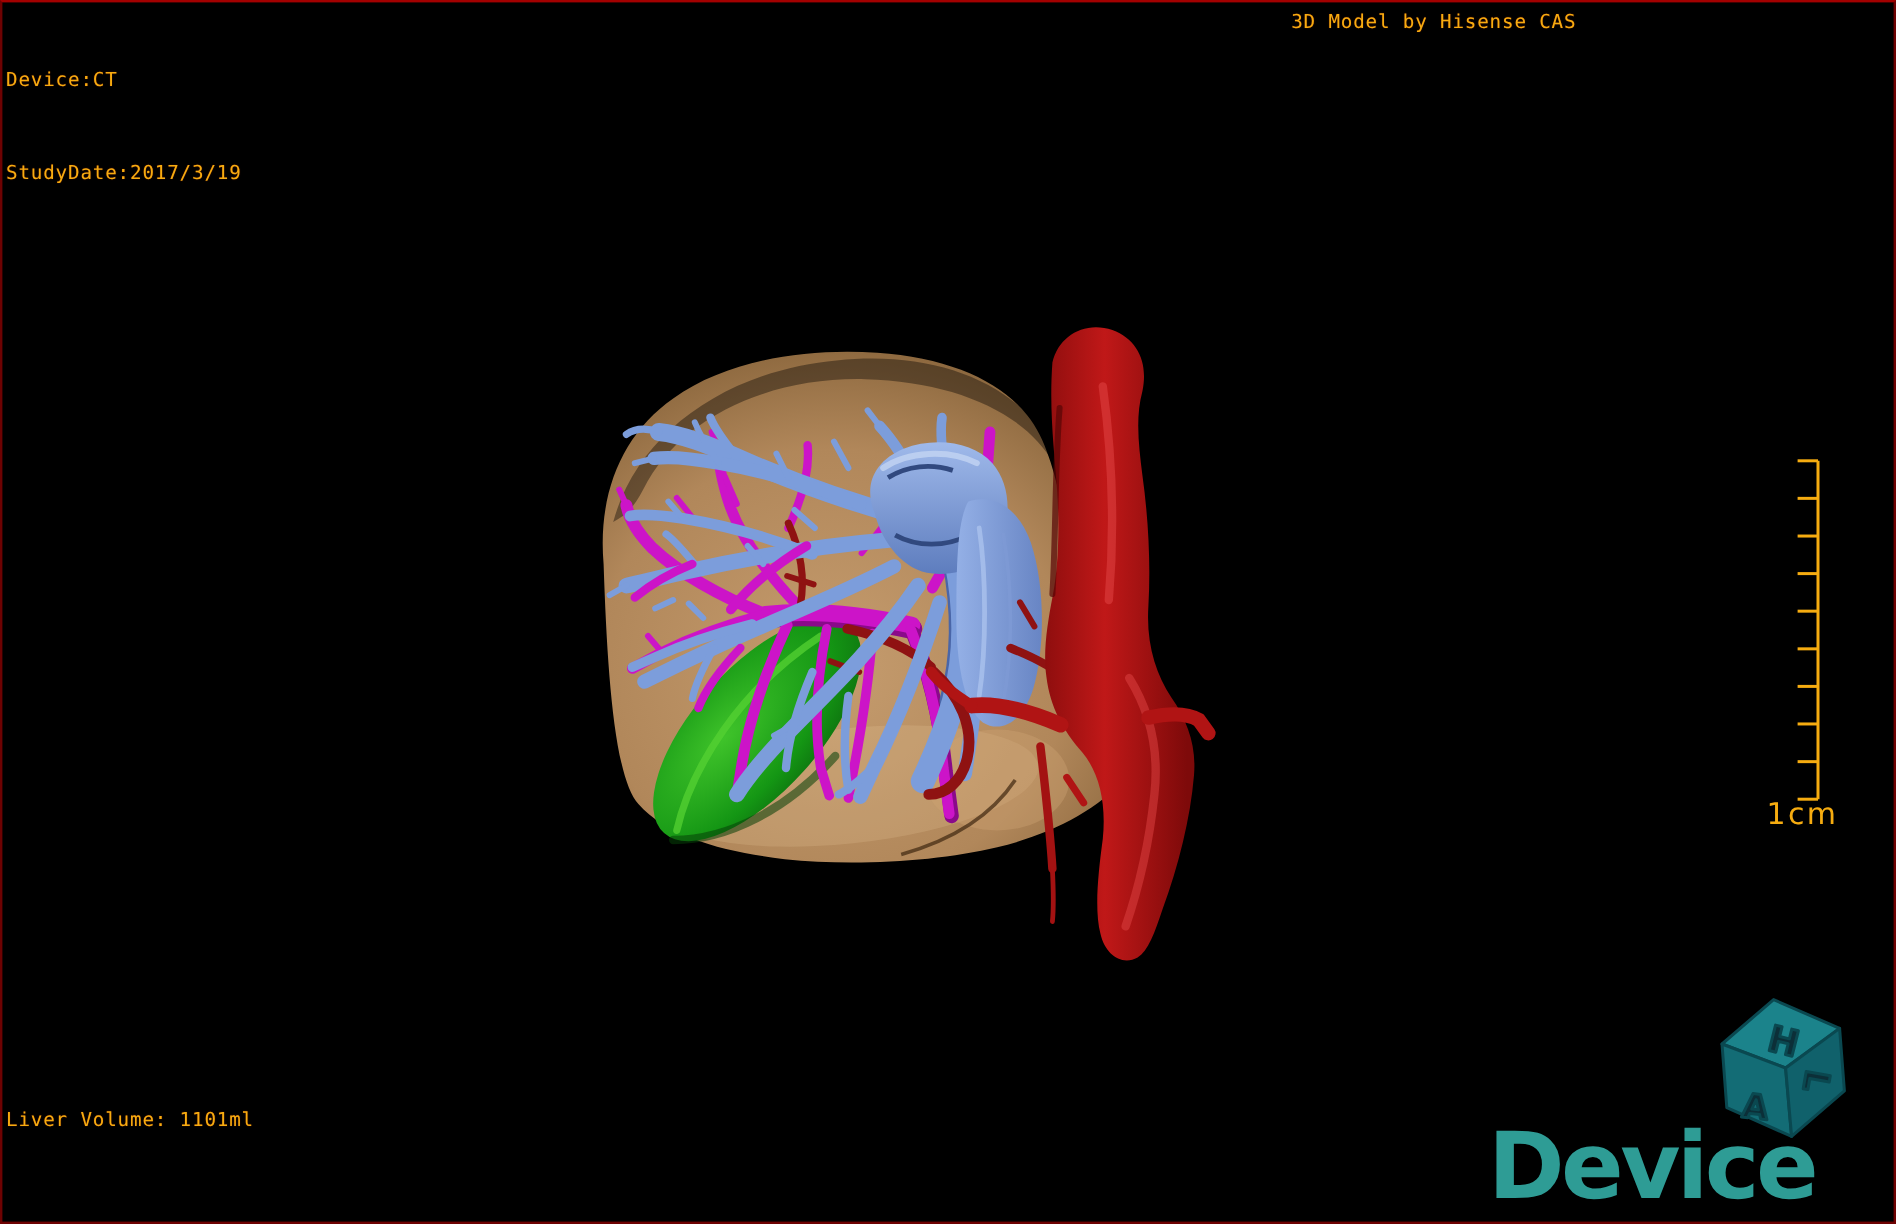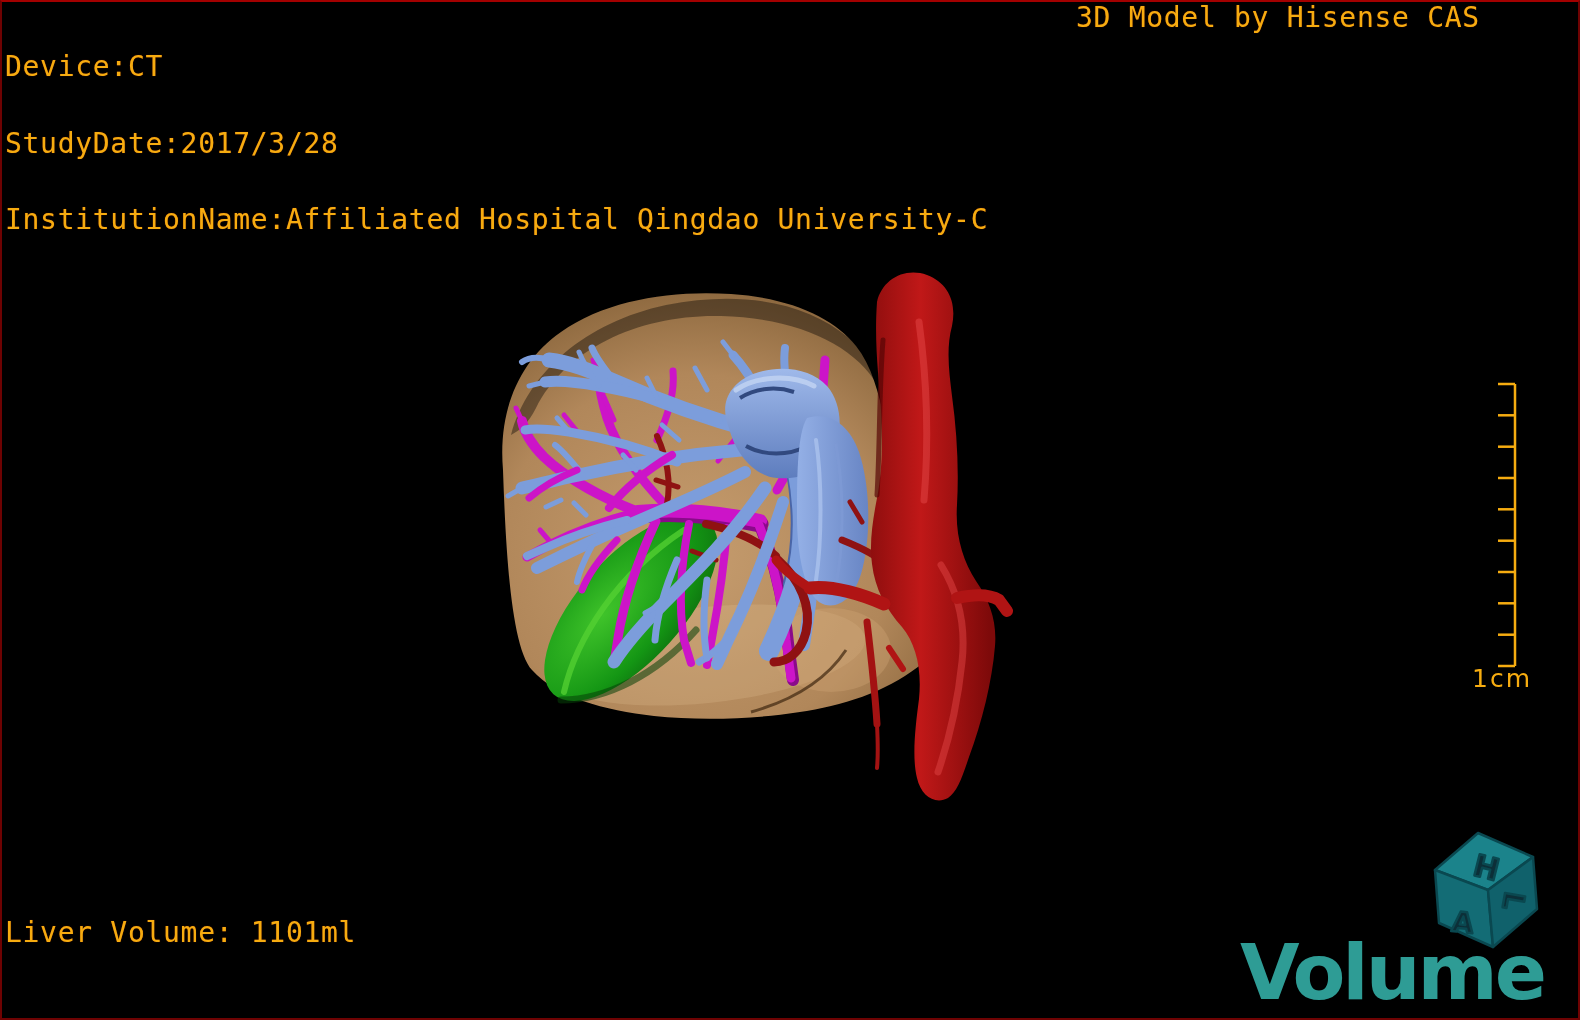--- a/index.html
+++ b/index.html
@@ -1,21 +1,21 @@
 <!DOCTYPE html>
 <html style="--overlay-text: #f6ac10; --frame-border: #6e0202; --brand-teal: #2e9c95; --cube-teal: #156e78; --liver: #b1875a; --gallbladder: #149614; --portal-blue: #7c9ddb; --vein-magenta: #cc14c8; --artery-red: #b01414; --artery-dark: #8f1212;"><head>
 <meta charset="utf-8">
 <style>
   html,body{margin:0;padding:0;background:#000;}
   body{width:1580px;height:1020px;position:relative;overflow:hidden;
        font-family:"DejaVu Sans Mono",monospace;}
   .frame{position:absolute;inset:0;border:2px solid #6e0202;border-top-color:#a30000;
          box-sizing:border-box;pointer-events:none;z-index:50;}
   .viewport{position:absolute;inset:0;padding-left:16px;}
-  .ovl{position:absolute;color:var(--overlay-text);font-size:28px;line-height:25.5px;
+  .ovl{position:absolute;color:var(--overlay-text);font-size:16px;line-height:25.5px;
        letter-spacing:.7px;white-space:pre;text-shadow:0 0 1px rgba(130,35,0,.9);}
   .patient{left:5px;top:3px;}
   .watermark{left:1076px;top:5px;}
   .volume{left:5px;top:920px;}
   .wordmark{position:absolute;left:1240px;top:934px;color:var(--brand-teal);
             font-family:"DejaVu Sans",sans-serif;font-weight:bold;font-size:77px;
             letter-spacing:-3px;line-height:1;}
   svg text{font-family:"DejaVu Sans",sans-serif;}
   .scaleLabel{font-size:25px;letter-spacing:2px;fill:var(--overlay-text);}
   .cubeLetter{font-weight:bold;fill:#0c2f38;}
@@ -202,21 +202,20 @@
     <polygon points="1517,857 1521,909 1477,947 1472,890" fill="#10616b"></polygon>
     <text class="cubeLetter" x="1458" y="876" font-size="30" transform="rotate(14 1462 866)">H</text>
     <text class="cubeLetter" x="1436" y="932" font-size="28" transform="rotate(6 1446 922)">A</text>
     <text class="cubeLetter" x="1490" y="910" font-size="28" transform="rotate(100 1498 900)">L</text>
   </g>
 </svg>
 </div>
 
 <div class="ovl patient">
   <div>Device:CT</div>
-  <div>StudyDate:2017/3/28</div>
-  <div>InstitutionName:Affiliated Hospital Qingdao University-C</div>
+  <div>StudyDate:2017/3/19</div>
 </div>
 
 <div class="ovl watermark">3D Model by Hisense CAS</div>
 
 <div class="ovl volume">Liver Volume: 1101ml</div>
 
-<div class="wordmark">Volume</div>
+<div class="wordmark">Device</div>
 
 </body></html>

